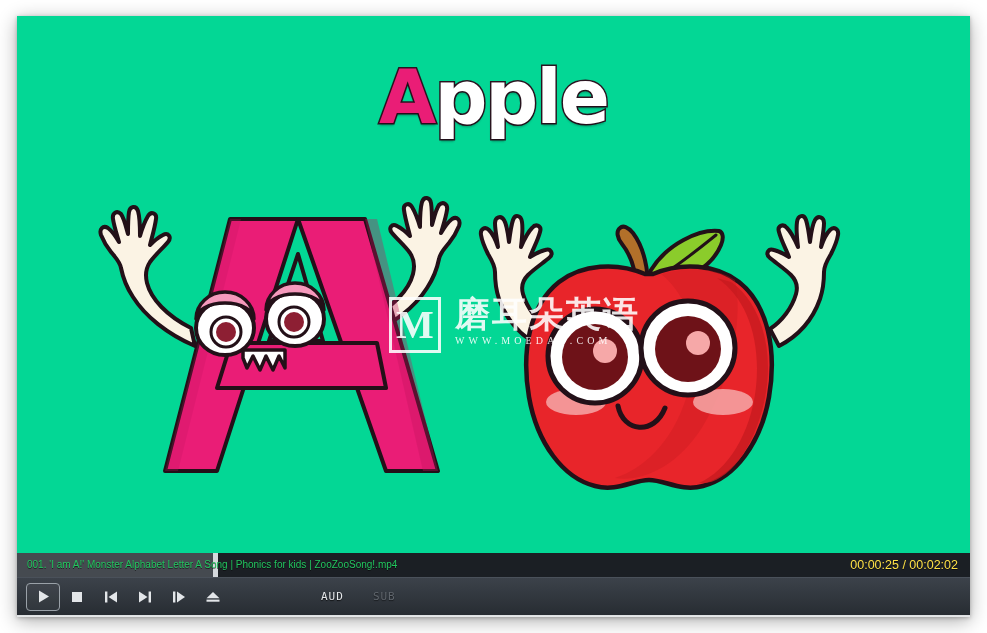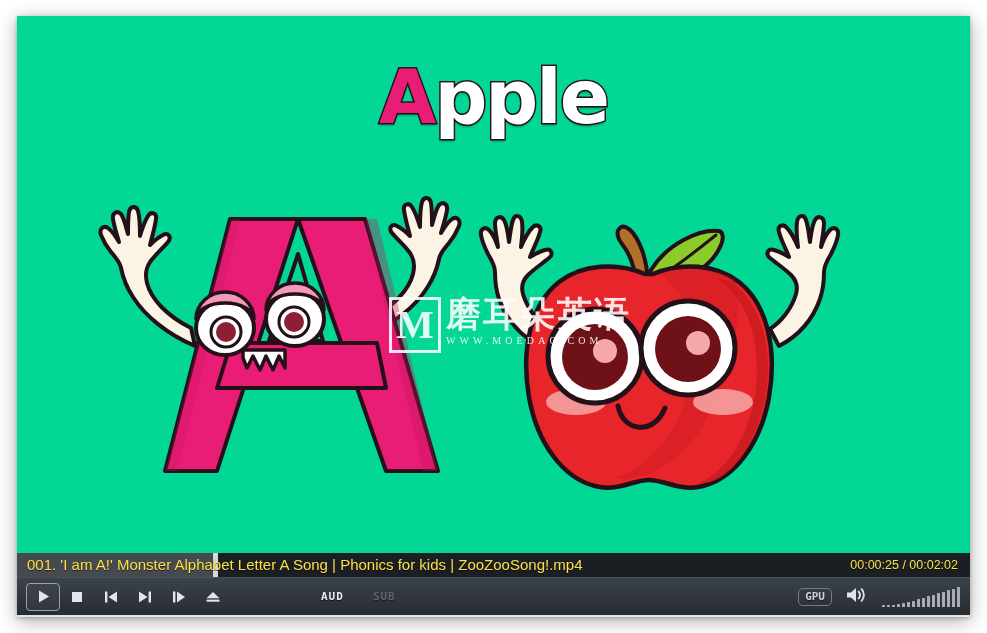--- a/index.html
+++ b/index.html
@@ -100,21 +100,21 @@
     box-sizing: border-box;
   }
   .wm-m {
     color: #ffffff;
     font-family: "Liberation Serif", serif;
     font-size: 40px;
     font-weight: bold;
     line-height: 1;
   }
   .wm-right {
-    margin-left: 5px;
+    margin-left: 14px;
     display: flex;
     flex-direction: column;
     justify-content: center;
   }
   .wm-cn {
     color: #ffffff;
     font-family: "DejaVu Sans", sans-serif;
     font-size: 35px;
     font-weight: bold;
     letter-spacing: 2px;
@@ -156,22 +156,22 @@
     width: 5px;
     height: 24px;
     background: #d5d9dd;
   }
   .title-text {
     position: absolute;
     left: 10px;
     top: 0;
     height: 24px;
     line-height: 24px;
-    font-size: 15px;
-    color: #fde047;
+    font-size: 10px;
+    color: #22c55e;
     white-space: nowrap;
     text-shadow: 0 1px 0 rgba(0,0,0,0.6);
   }
   .time-text {
     position: absolute;
     right: 12px;
     top: 0;
     height: 24px;
     line-height: 24px;
     font-size: 12.5px;
@@ -222,21 +222,21 @@
   }
   .btn.focused {
     border-color: #9aa1a8;
     background: rgba(255,255,255,0.035);
   }
   .btn svg { display: block; }
 
   .tag {
     font-family: "DejaVu Sans Mono", monospace;
     font-size: 11px;
-    font-weight: bold;
+    font-weight: normal;
     letter-spacing: 1px;
     padding: 2px 4px;
     cursor: pointer;
     user-select: none;
   }
   .tag.on  { color: #e7eaed; text-shadow: 0 1px 1px rgba(0,0,0,0.75); }
   .tag.off { color: #60666d; text-shadow: 0 1px 1px rgba(0,0,0,0.5); }
 
   .aud-sub {
     position: absolute;
@@ -475,46 +475,15 @@
             </svg>
           </span>
         </div>
       </div>
 
       <div class="aud-sub">
         <span class="tag on">AUD</span>
         <span class="tag off">SUB</span>
       </div>
 
-      <div class="ctrl-right">
-
-        <span class="gpu-badge">GPU</span>
-
-        <span>
-          <svg width="22" height="18" viewBox="0 0 22 18">
-            <polygon points="1,6.5 5,6.5 10,2 10,16 5,11.5 1,11.5" fill="#dfe3e7"></polygon>
-            <path d="M12.6,5.6 A5.2,5.2 0 0 1 12.6,12.4" fill="none" stroke="#dfe3e7" stroke-width="1.9" stroke-linecap="round"></path>
-            <path d="M15.6,3.2 A8.6,8.6 0 0 1 15.6,14.8" fill="none" stroke="#dfe3e7" stroke-width="1.9" stroke-linecap="round"></path>
-          </svg>
-        </span>
-
-        <span class="volume-slider">
-          <i style="height:2px"></i>
-            <i style="height:2px"></i>
-            <i style="height:2px"></i>
-          <i style="height:3px"></i>
-            <i style="height:4px"></i>
-            <i style="height:5px"></i>
-          <i style="height:6px"></i>
-            <i style="height:8px"></i>
-            <i style="height:9px"></i>
-          <i style="height:11px"></i>
-            <i style="height:12px"></i>
-            <i style="height:14px"></i>
-          <i style="height:15px"></i>
-            <i style="height:17px"></i>
-            <i style="height:18px"></i>
-          <i style="height:20px"></i>
-        </span>
-      </div>
     </div>
   </div>
 </div>
 
 </body></html>

